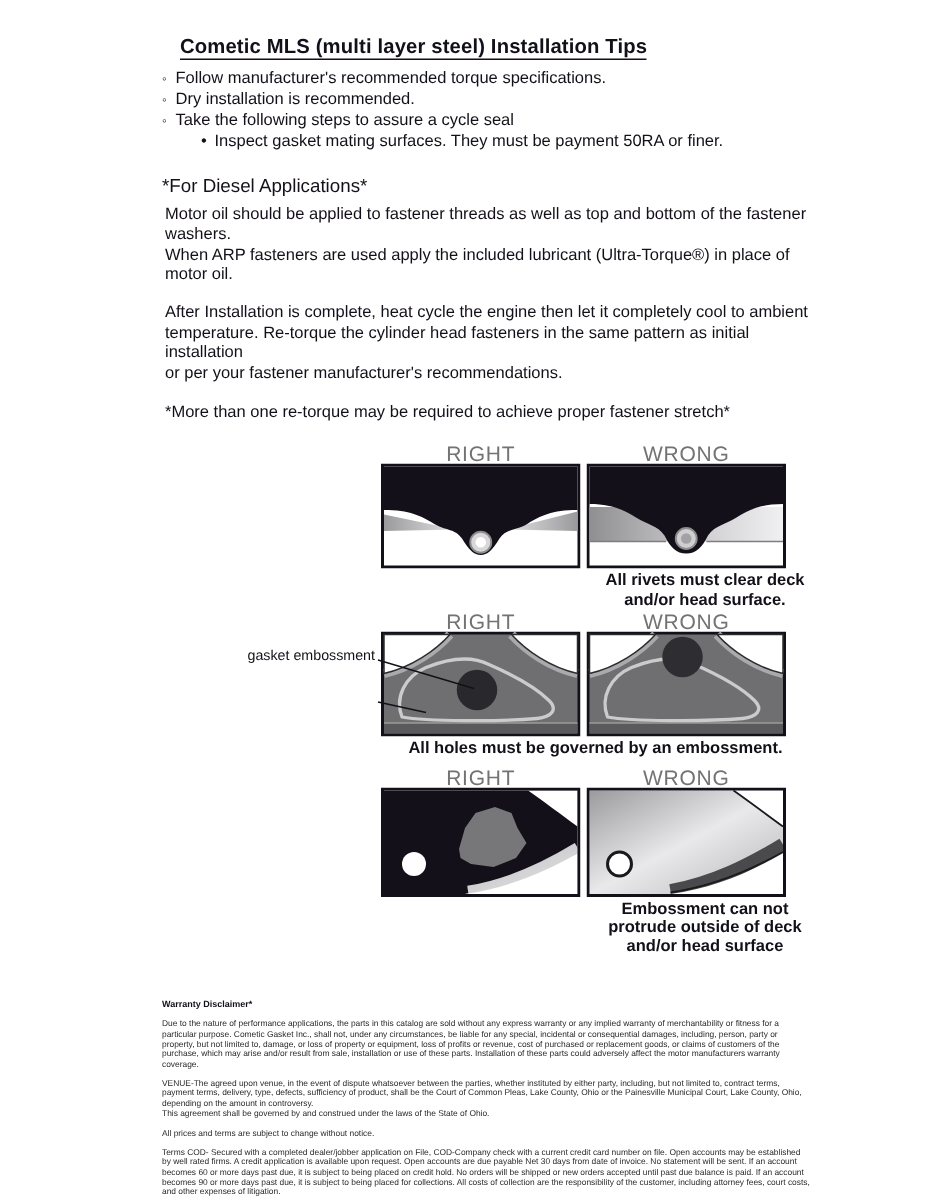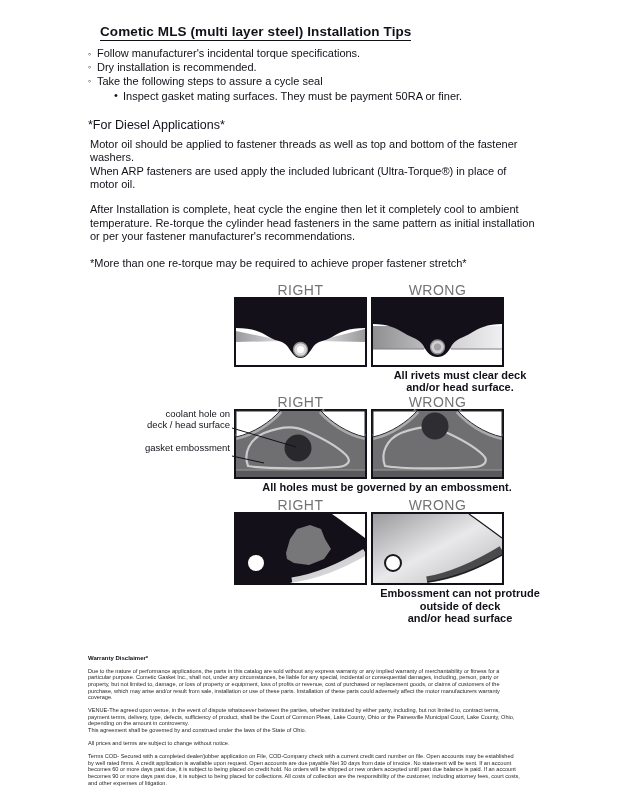--- a/index.html
+++ b/index.html
@@ -5,21 +5,21 @@
   html,body{margin:0;padding:0;background:#e8e8e8;}
   .page{
     position:relative;
     width:618px;height:800px;
     background:#ffffff;
     font-family:"Liberation Sans","DejaVu Sans",sans-serif;
     color:#141019;
     overflow:hidden;
     margin:0 auto;
   }
-  .content{padding:22px 78px 0 88px;}
+  .content{padding:22px 78px 0 88px;margin-left:20px;}
 
   .title{
     display:inline-block;
     margin:0 0 6px 12px;
     font-size:13.5px;font-weight:bold;
     border-bottom:1.5px solid #141019;
     padding-bottom:1px;
     letter-spacing:.1px;
   }
 
@@ -61,21 +61,21 @@
 </style>
 </head>
 <body>
 
 <div class="page">
   <div class="content">
 
     <h1 class="title">Cometic MLS (multi layer steel) Installation Tips</h1>
 
     <div class="tips">
-      <div class="tip lvl1"><span class="marker">◦</span><span>Follow manufacturer's incidental torque specifications.</span></div>
+      <div class="tip lvl1"><span class="marker">◦</span><span>Follow manufacturer's recommended torque specifications.</span></div>
       <div class="tip lvl1"><span class="marker">◦</span><span>Dry installation is recommended.</span></div>
       <div class="tip lvl1"><span class="marker">◦</span><span>Take the following steps to assure a cycle seal</span></div>
       <div class="tip lvl2"><span class="marker">•</span><span>Inspect gasket mating surfaces.  They must be payment 50RA or finer.</span></div>
     </div>
 
     <div class="diesel-heading">*For Diesel Applications*</div>
     <p class="para">Motor oil should be applied to fastener threads as well as top and bottom of the fastener washers.
 When ARP fasteners are used apply the included lubricant (Ultra-Torque®) in place of motor oil.</p>
     <p class="para">After Installation is complete, heat cycle the engine then let it completely cool to ambient
 temperature. Re-torque the cylinder head fasteners in the same pattern as initial installation
@@ -153,22 +153,20 @@
             <path d="M2,2 H46 C36,13 20,24 2,28 Z" fill="#ffffff" stroke="#2c2c2e" stroke-width="1"></path>
             <path d="M131,2 H87 C97,13 113,24 131,28 Z" fill="#ffffff" stroke="#2c2c2e" stroke-width="1"></path>
             <rect x="2" y="61" width="129" height="7" fill="#5a5a5d"></rect>
             <line x1="2" y1="61" x2="131" y2="61" stroke="#9b9b9d" stroke-width="1"></line>
             <path d="M14,57 C9,44 16,30 30,24 C45,18 60,16 72,22 C88,29 104,38 112,46 C118,52 114,57 104,58 C80,60 30,60 14,57 Z" fill="none" stroke="#cbcbcd" stroke-width="2.2" stroke-linejoin="round"></path>
             <circle cx="64" cy="17" r="13.5" fill="#2e2e32"></circle>
           </svg>
         </div>
       </div>
       <div class="pair2-labels">
-        <div class="lbl1" style="white-space:pre-line;">coolant hole on
-deck / head surface</div>
         <div class="lbl2">gasket embossment</div>
       </div>
       <svg class="leader-svg" width="452" height="90" viewBox="0 0 452 90">
         <line x1="144" y1="33" x2="208" y2="52" stroke="#141019" stroke-width="1"></line>
         <line x1="144" y1="61" x2="176" y2="68" stroke="#141019" stroke-width="1"></line>
       </svg>
       <div class="fig-caption">All holes must be governed by an embossment.</div>
     </div>
 
     

